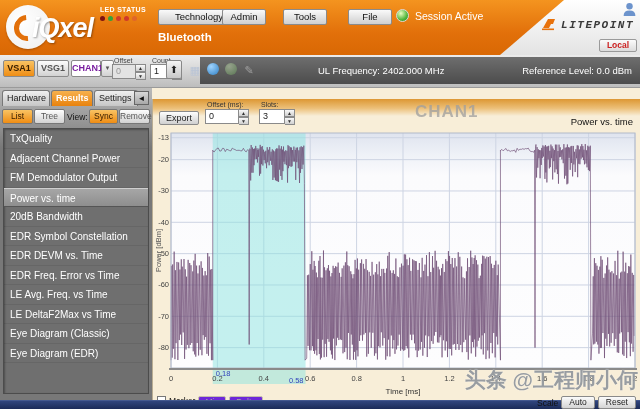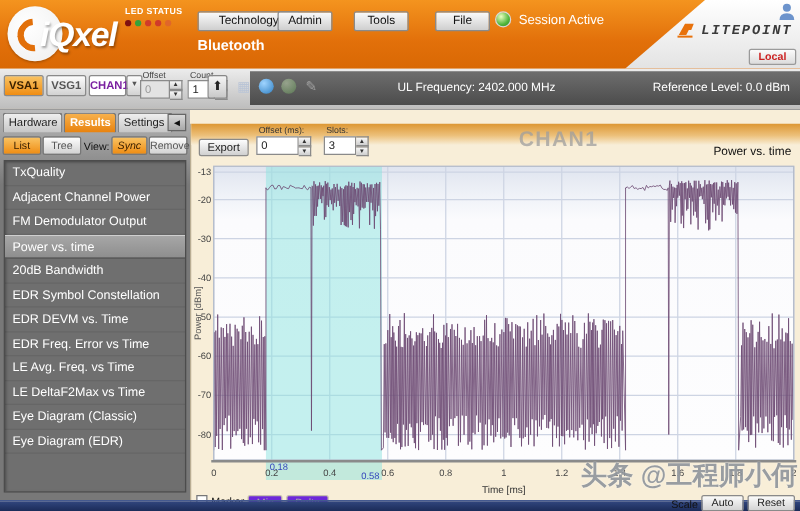--- a/index.html
+++ b/index.html
@@ -182,21 +182,21 @@
 </div>
 
 <div class="sidebar">
   <div class="side-tab off" style="left:2px;width:48px;">Hardware</div>
   <div class="side-tab on" style="left:51px;width:42px;">Results</div>
   <div class="side-tab off" style="left:94px;width:44px;">Settings</div>
   <div class="pin-btn">◄</div>
   <div class="mini-btn btn-orange" style="left:2px;width:31px;">List</div>
   <div class="mini-btn btn-silver" style="left:34px;width:31px;">Tree</div>
   <span class="view-lbl">View:</span>
-  <div class="mini-btn btn-orange" style="left:89px;width:29px;font-style:italic;">Sync</div>
+  <div class="mini-btn btn-orange" style="left:89px;width:29px;">Sync</div>
   <div class="mini-btn btn-silver" style="left:119px;width:31px;">Remove</div>
   <div class="side-list">
     <div class="side-item">TxQuality</div>
     <div class="side-item">Adjacent Channel Power</div>
     <div class="side-item">FM Demodulator Output</div>
     <div class="side-item sel">Power vs. time</div>
     <div class="side-item">20dB Bandwidth</div>
     <div class="side-item">EDR Symbol Constellation</div>
     <div class="side-item">EDR DEVM vs. Time</div>
     <div class="side-item">EDR Freq. Error vs Time</div>

